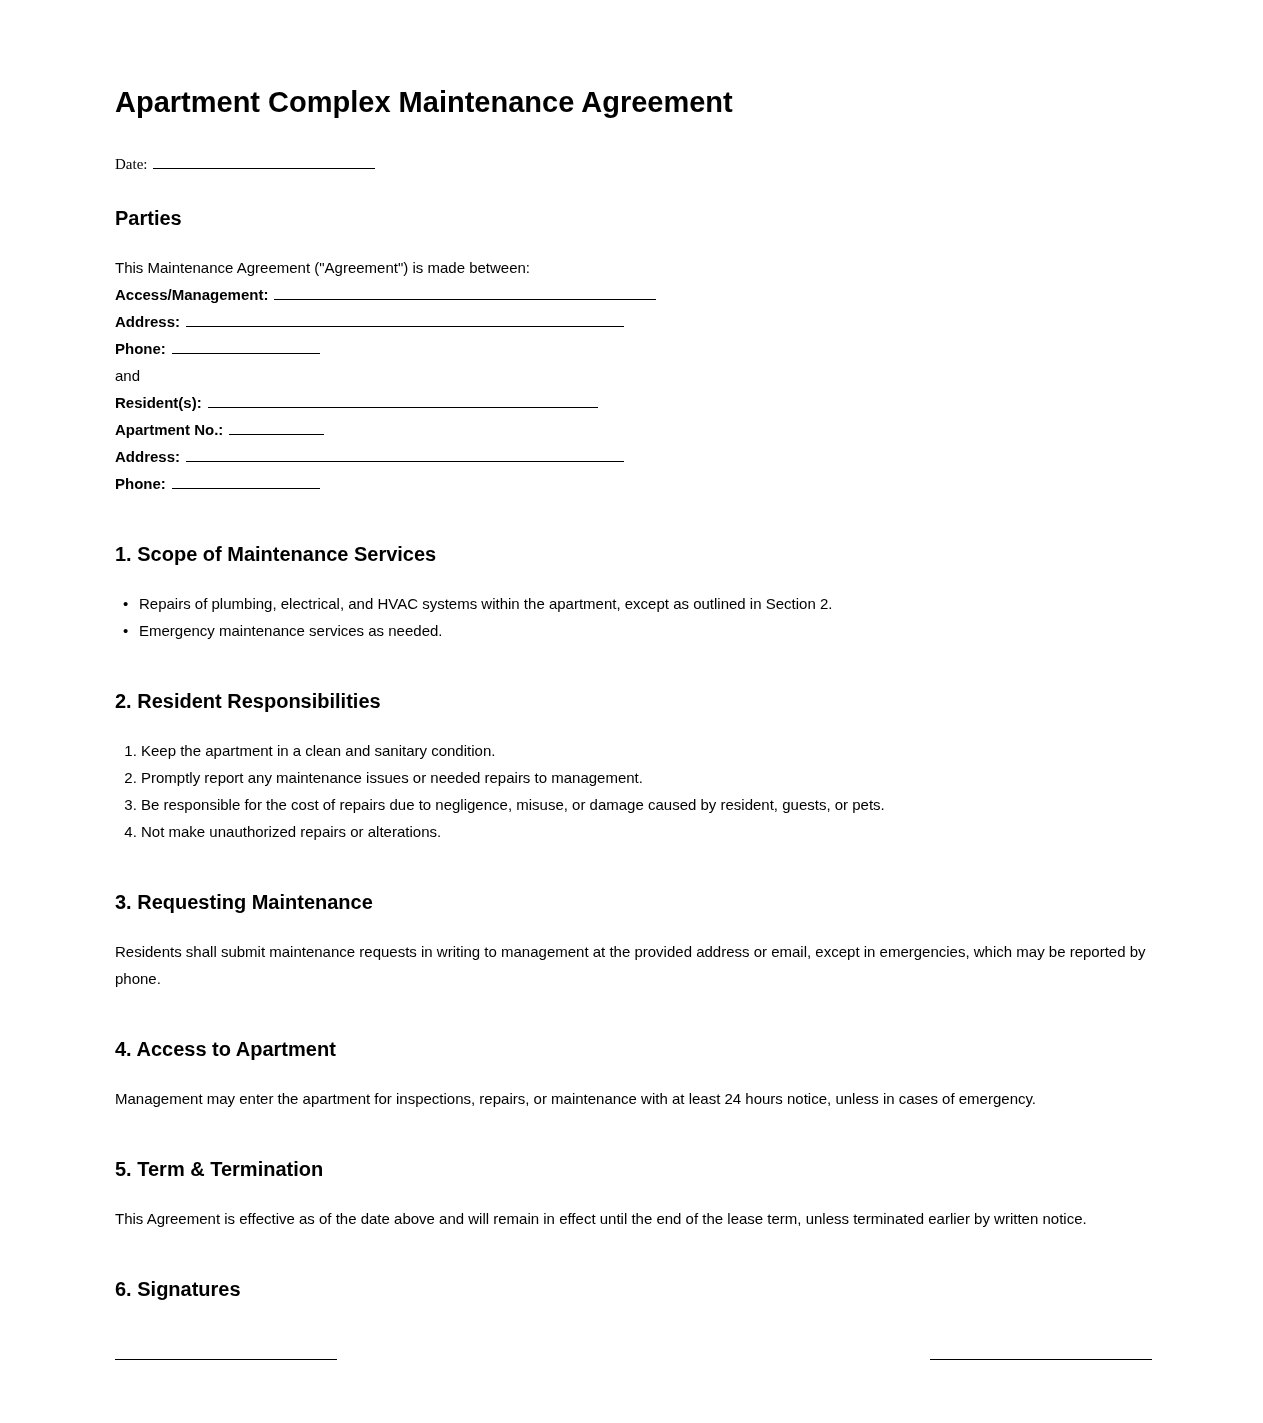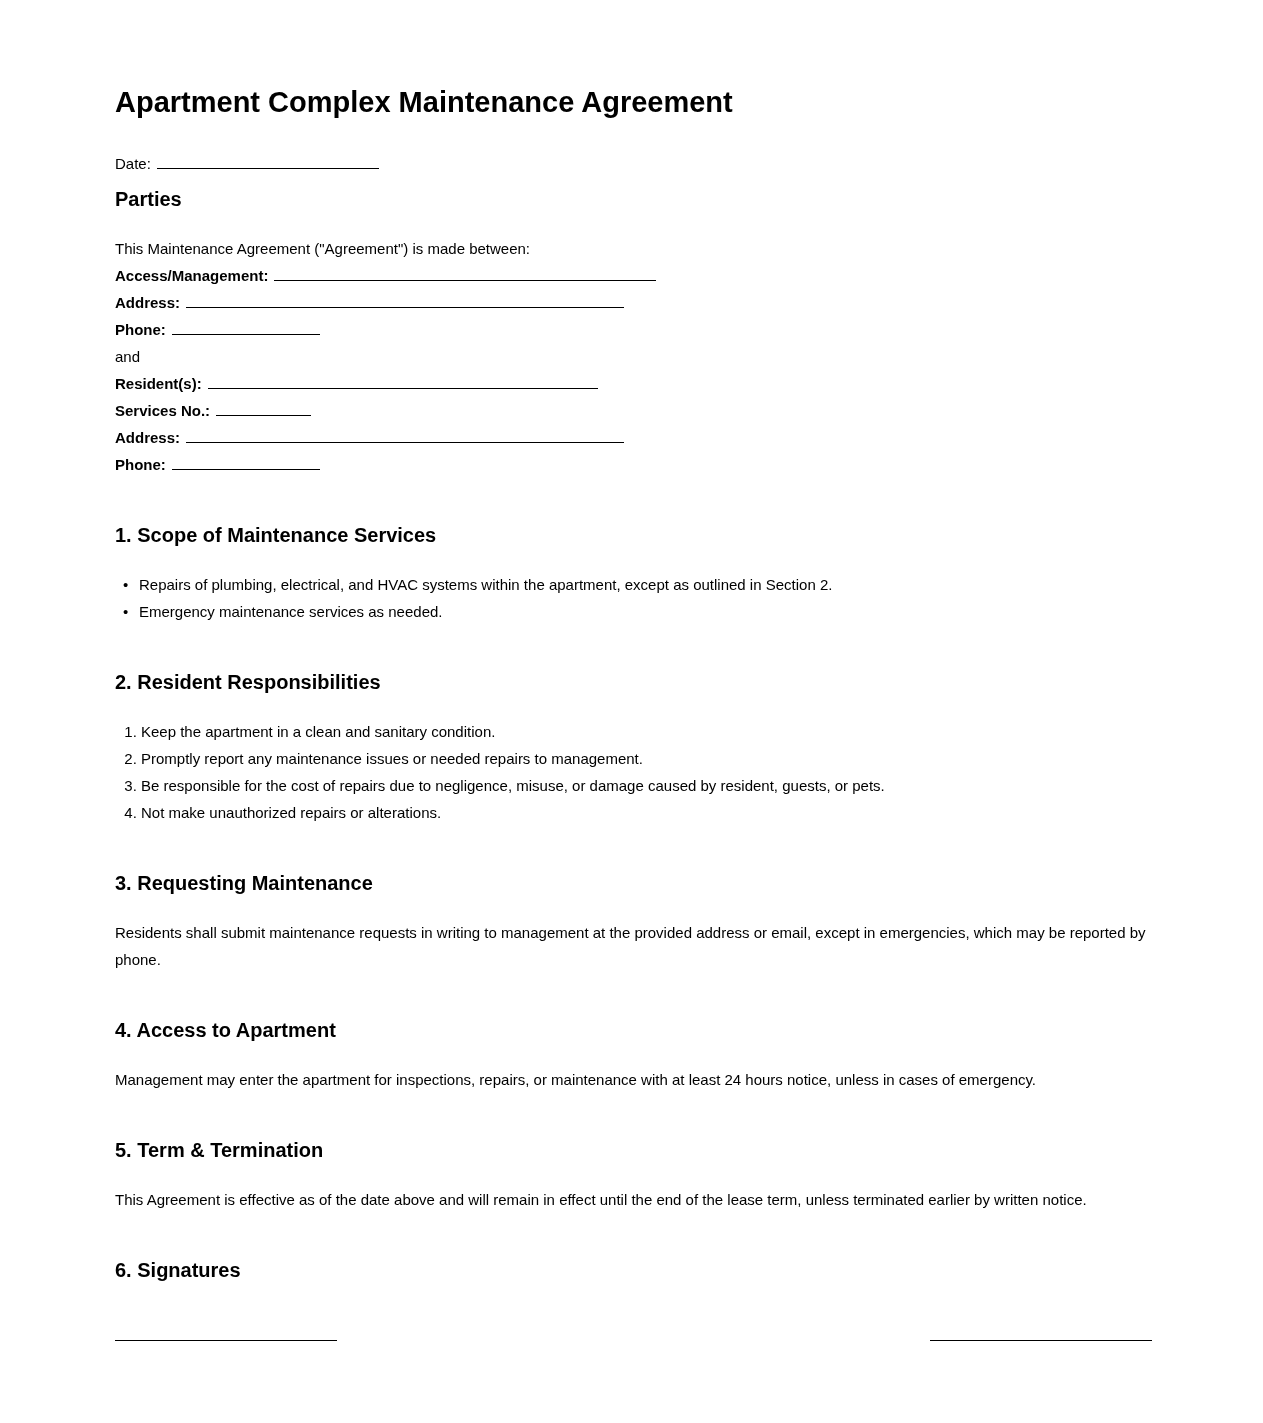--- a/index.html
+++ b/index.html
@@ -13,21 +13,22 @@
     overflow: hidden;
   }
   .doc-title {
     font-size: 29px;
     font-weight: bold;
     letter-spacing: 0px;
     margin-bottom: 36px;
   }
   .date-row {
     font-size: 15px;
-    margin-bottom: 16px;
+    margin-bottom: 34px;
+    font-family: Liberation Serif, serif;
   }
   .blank {
     display: inline-block;
     border-bottom: 1px solid #000;
     height: 14px;
     vertical-align: baseline;
   }
   .blank.w-date { width: 222px; margin-left: 6px; }
   .blank.w-xl  { width: 382px; margin-left: 6px; }
   .blank.w-lg  { width: 438px; margin-left: 6px; }
@@ -108,21 +109,21 @@
   <span class="field-label">Address:</span><span class="blank w-lg"></span>
 </div>
 <div class="field-row">
   <span class="field-label">Phone:</span><span class="blank w-sm"></span>
 </div>
 <div class="connector">and</div>
 <div class="field-row">
   <span class="field-label">Resident(s):</span><span class="blank w-md"></span>
 </div>
 <div class="field-row">
-  <span class="field-label">Services No.:</span><span class="blank w-xs"></span>
+  <span class="field-label">Apartment No.:</span><span class="blank w-xs"></span>
 </div>
 <div class="field-row">
   <span class="field-label">Address:</span><span class="blank w-lg"></span>
 </div>
 <div class="field-row">
   <span class="field-label">Phone:</span><span class="blank w-sm"></span>
 </div>
 
 <h2 class="sec-heading">1. Scope of Maintenance Services</h2>
 <ul class="bullet-list">

